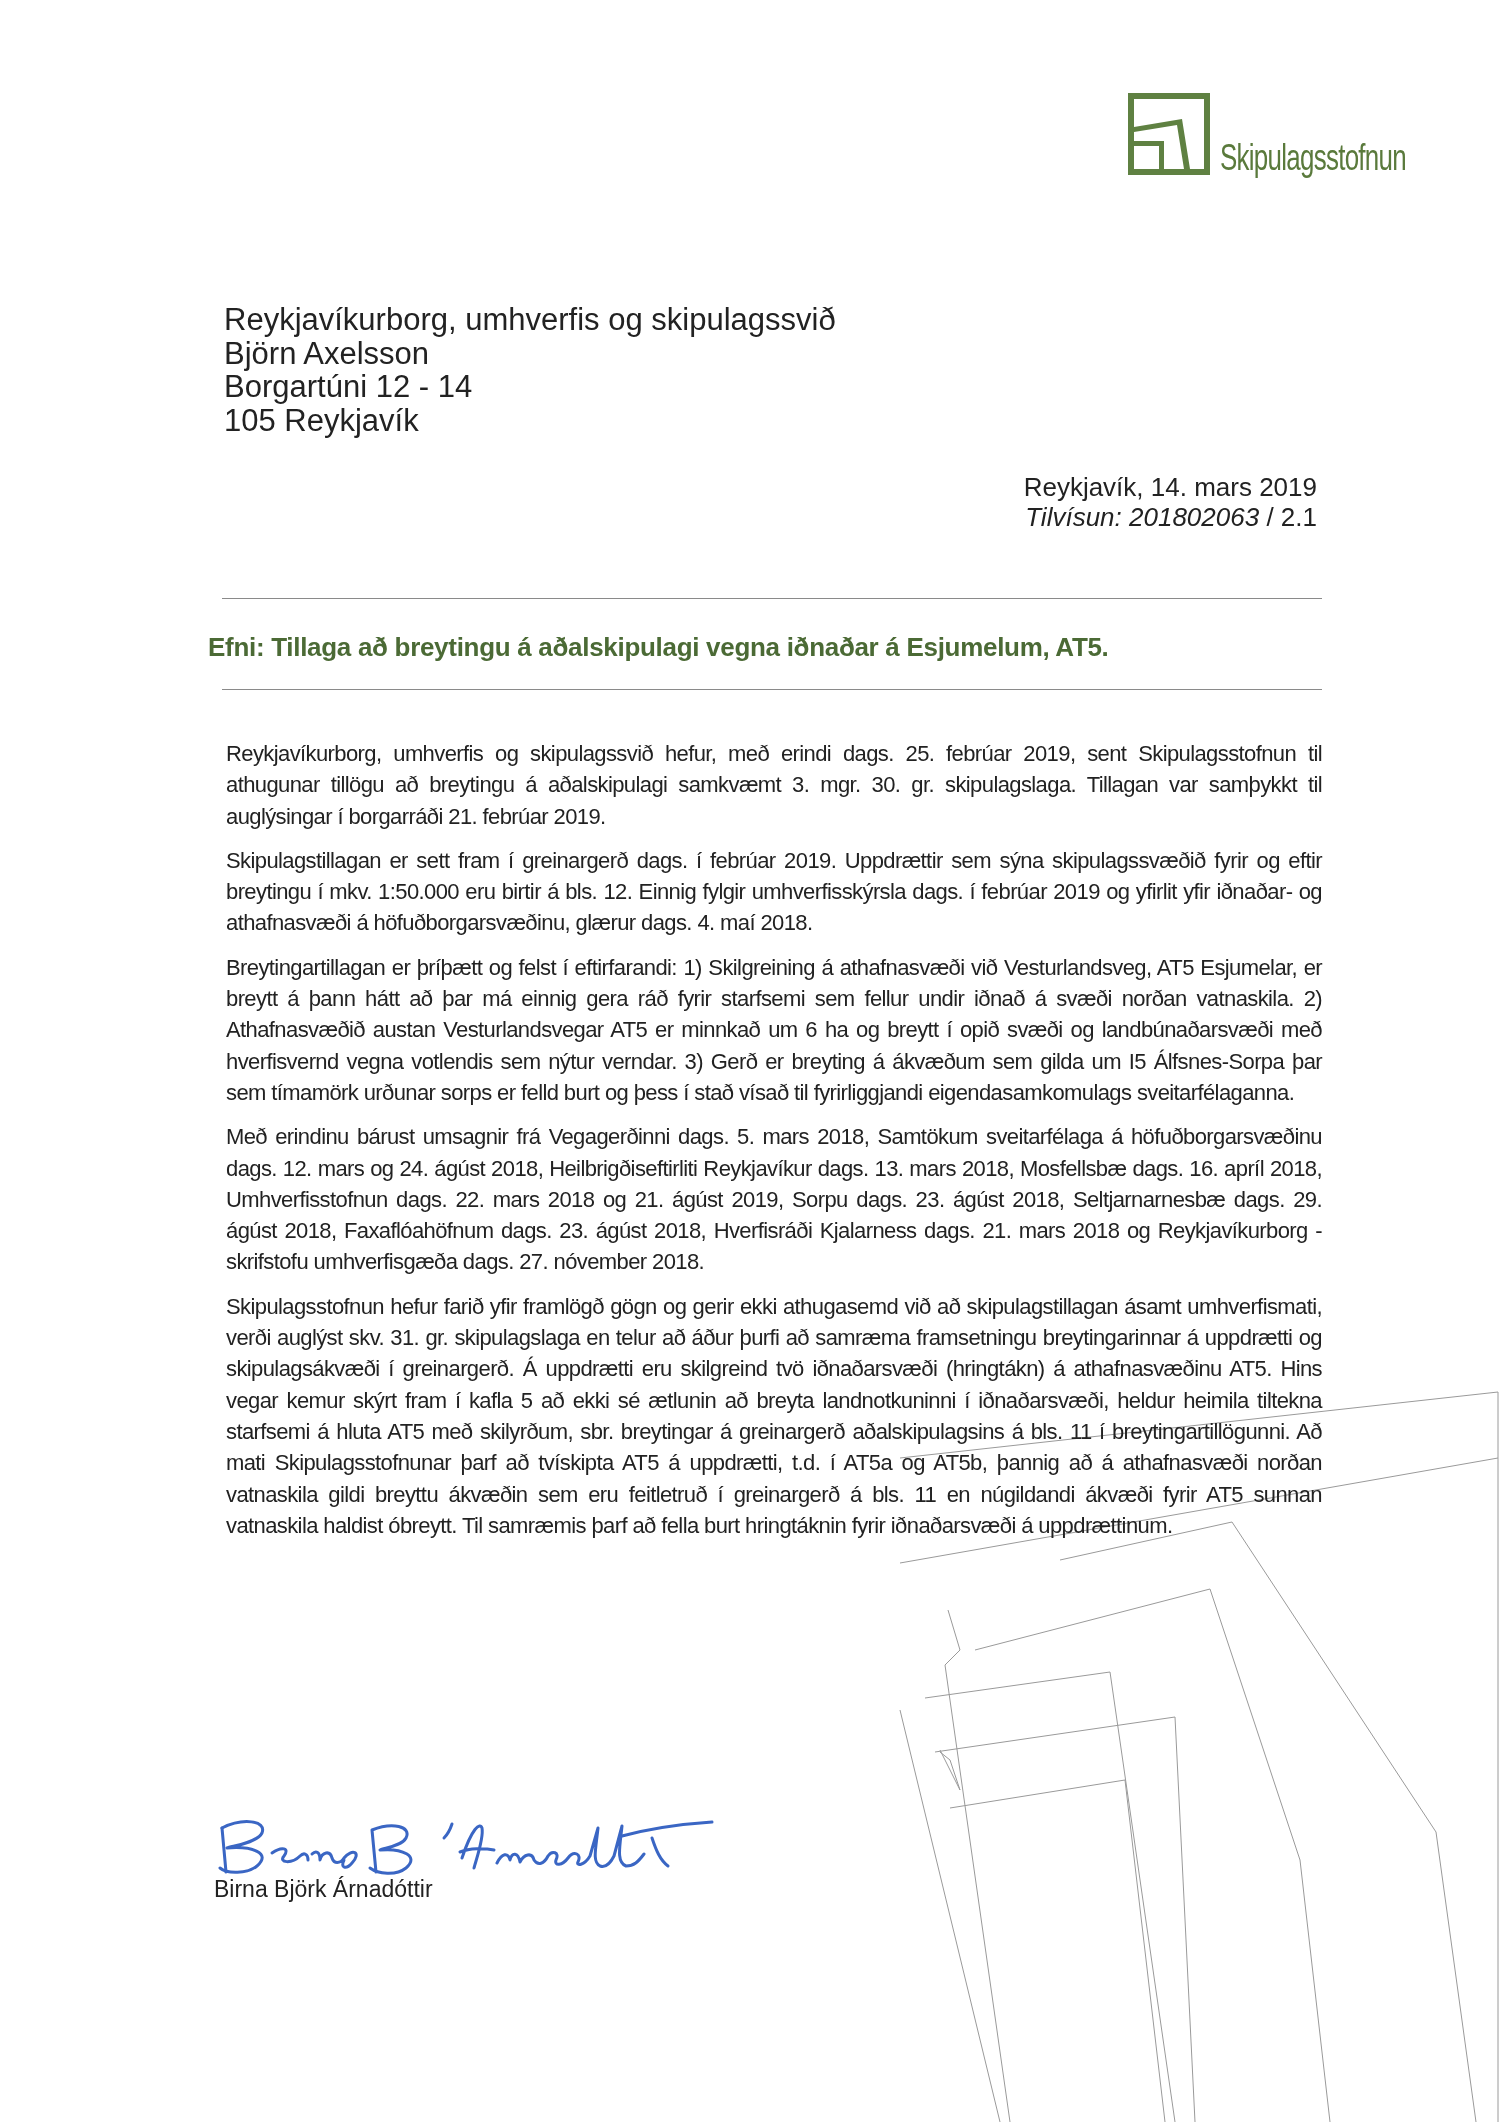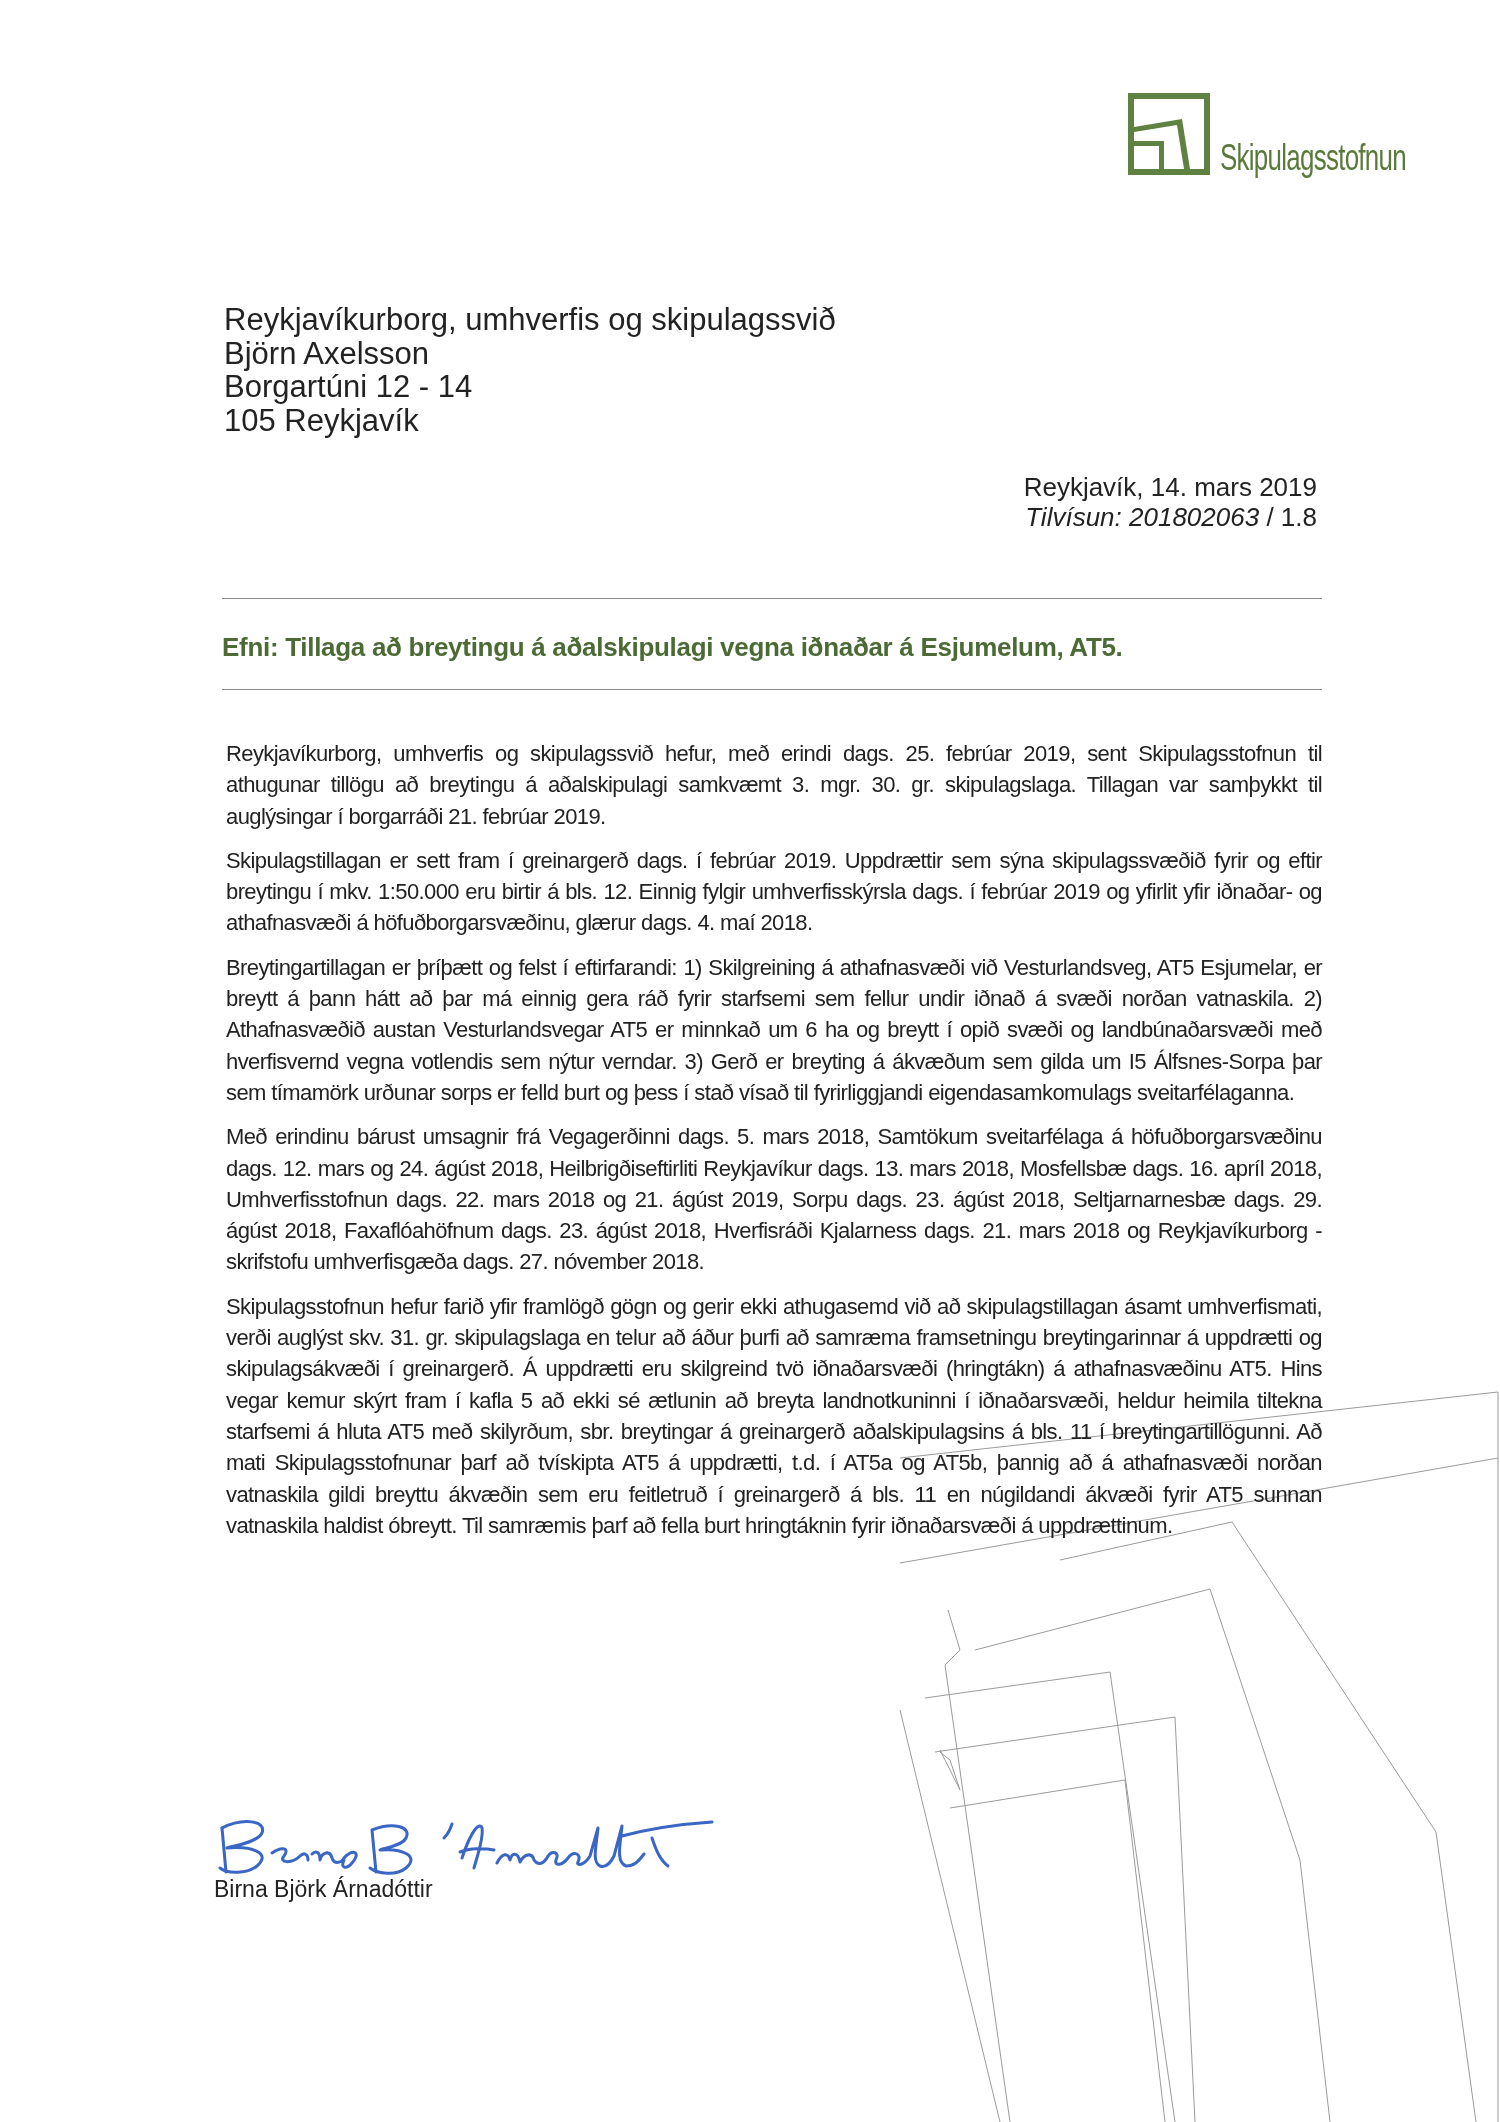--- a/index.html
+++ b/index.html
@@ -18,21 +18,21 @@
     .recipient div { white-space: nowrap; }
 
     .dateblock { position: absolute; right: 183px; top: 472px; text-align: right; font-size: 26px; line-height: 30px; color: #222; }
     .ref { font-style: italic; }
     .ref .num-tail { font-style: normal; }
 
     .rule { position: absolute; left: 222px; width: 1100px; height: 0; border-top: 1.5px solid #8a8a8a; }
     .rule.r1 { top: 598px; }
     .rule.r2 { top: 689px; }
 
-    .subject { position: absolute; left: 222px; top: 632px; font-size: 26px; font-weight: bold; color: #4b6a35;
+    .subject { position: absolute; left: 208px; top: 632px; font-size: 26px; font-weight: bold; color: #4b6a35;
                white-space: nowrap; letter-spacing: -0.3px; }
 
     .body { position: absolute; left: 222px; top: 738px; width: 1100px; font-size: 22px; line-height: 31.3px; color: #222; }
     .para { text-align: justify; margin: 0 0 13px 4px; }
     .para.narrow { letter-spacing: -0.6px; }
 
     .signature { position: absolute; left: 212px; top: 1808px; }
     .signer-name { position: absolute; left: 214px; top: 1876px; font-size: 23px; color: #222; white-space: nowrap; }
 
     .footer { position: absolute; left: 96px; top: 2007px; display: flex; font-size: 16px; line-height: 22px; color: #555;
@@ -86,21 +86,21 @@
     <div>Björn Axelsson</div>
     <div>Borgartúni 12 - 14</div>
     <div>105 Reykjavík</div>
   </div>
 
   <div class="dateblock">
     <div>Reykjavík, 14. mars 2019</div>
     <div class="ref">
       <span>Tilvísun:</span>
       <span>201802063</span>
-      <span class="num-tail">/ 1.8</span>
+      <span class="num-tail">/ 2.1</span>
     </div>
   </div>
 
   <div class="rule r1"></div>
   <div class="subject">Efni: Tillaga að breytingu á aðalskipulagi vegna iðnaðar á Esjumelum, AT5.</div>
   <div class="rule r2"></div>
 
   <div class="body">
     <p class="para narrow">Reykjavíkurborg, umhverfis og skipulagssvið hefur, með erindi dags. 25. febrúar 2019, sent Skipulagsstofnun til athugunar tillögu að breytingu á aðalskipulagi samkvæmt 3. mgr. 30. gr. skipulagslaga. Tillagan var samþykkt til auglýsingar í borgarráði 21. febrúar 2019.</p>
     <p class="para narrow">Skipulagstillagan er sett fram í greinargerð dags. í febrúar 2019. Uppdrættir sem sýna skipulagssvæðið fyrir og eftir breytingu í mkv. 1:50.000 eru birtir á bls. 12. Einnig fylgir umhverfisskýrsla dags. í febrúar 2019 og yfirlit yfir iðnaðar- og athafnasvæði á höfuðborgarsvæðinu, glærur dags. 4. maí 2018.</p>

